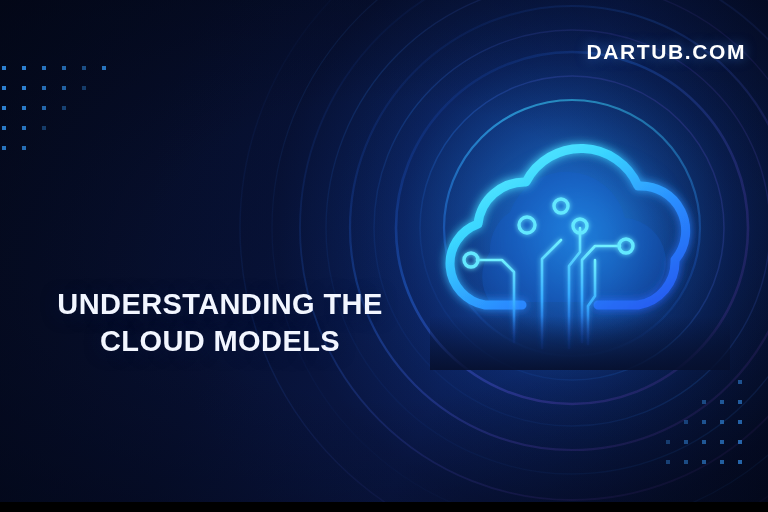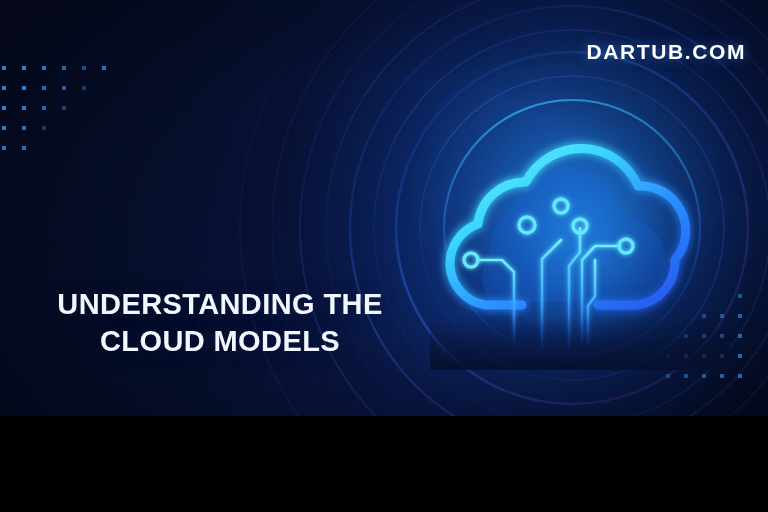--- a/index.html
+++ b/index.html
@@ -1,19 +1,19 @@
 <!DOCTYPE html>
 <html><head>
 <meta charset="utf-8">
 <style>
   html,body{margin:0;padding:0;background:#000;}
   body{width:768px;height:512px;overflow:hidden;font-family:"Liberation Sans",sans-serif;}
 
   #stage{
-    position:relative;width:768px;height:416px;overflow:hidden;
+    position:relative;width:768px;height:502px;overflow:hidden;
     background:#050c24;
   }
 
   
   .bg-base{
     position:absolute;inset:0;
     background:
       linear-gradient(115deg,#050b20 0%,#071031 38%,#0a1745 62%,#050c26 100%);
   }
   .bg-radial{

